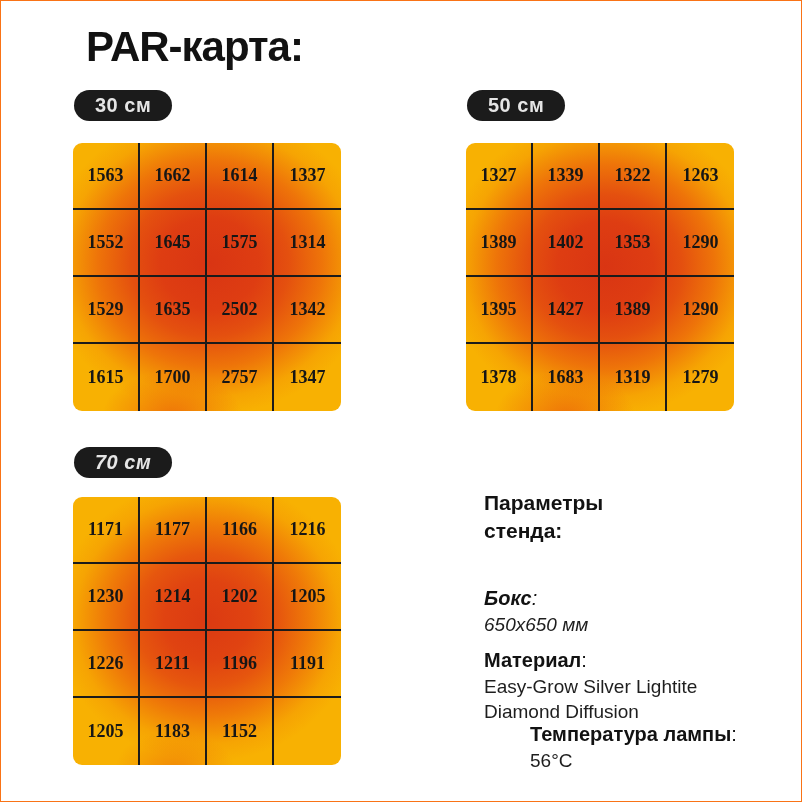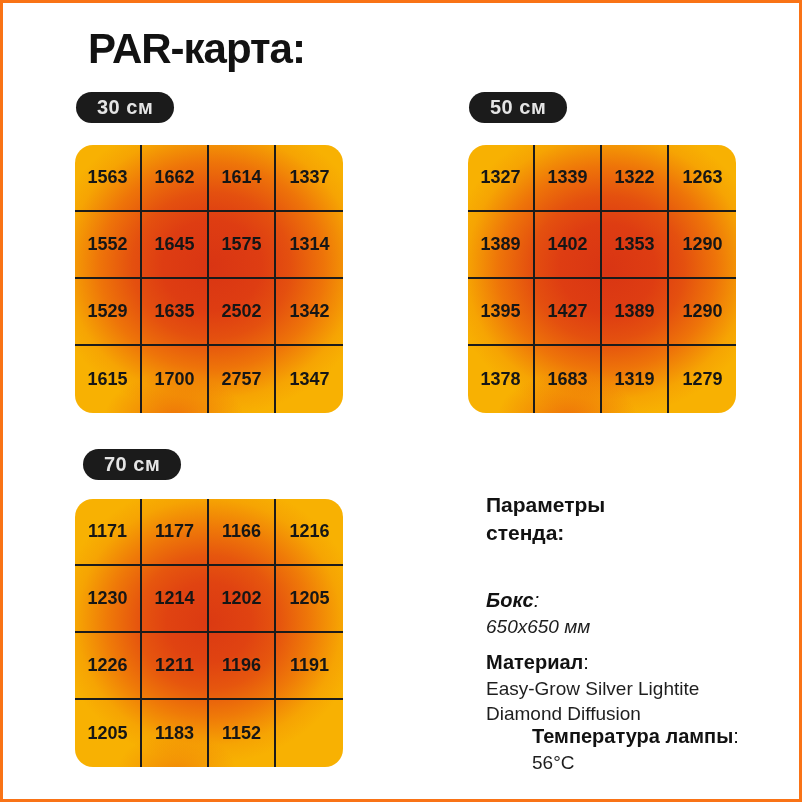--- a/index.html
+++ b/index.html
@@ -1,36 +1,37 @@
 <!DOCTYPE html>
 <html><head>
 <meta charset="utf-8">
 <style>
   html,body{margin:0;padding:0;background:#fff;}
   .page{
     position:relative;width:802px;height:802px;background:#ffffff;
     font-family:"Liberation Sans", sans-serif;color:#141414;
-    border:3px solid #f97316;box-sizing:border-box;overflow:hidden;
+    border:1px solid #f97316;box-sizing:border-box;overflow:hidden;
   }
   .title{
     position:absolute;left:85px;top:22px;
     font-size:42px;font-weight:bold;letter-spacing:-1px;color:#121212;
   }
   .badge{
     position:absolute;background:#1b1b1b;color:#e5e5e5;
     font-size:20px;font-weight:bold;letter-spacing:.5px;
     padding:5px 21px 6px 21px;border-radius:18px;line-height:20px;
   }
   #badge-30{left:73px;top:89px;}
   #badge-50{left:466px;top:89px;}
-  #badge-70{left:80px;top:446px;}
+  #badge-70{left:73px;top:446px;font-style:italic;}
   .grid{
-    position:absolute;width:268px;height:268px;border-radius:18px;overflow:hidden;
+    position:absolute;width:268px;height:268px;border-radius:9px;overflow:hidden;
     display:grid;grid-template-columns:repeat(4,1fr);grid-template-rows:repeat(4,1fr);
     background-color:#F8B102;
+    font-family:Liberation Serif, serif;
   }
   #grid-30{
     left:72px;top:142px;
     background-image:
       radial-gradient(ellipse 70px 45px at 37% 102%, rgba(236,100,10,.80), rgba(236,100,10,0) 100%),
       radial-gradient(ellipse 165px 152px at 51% 45%, #D93513 0%, #DE3D12 30%, #E4500F 48%, #EE7409 68%, #F6A403 88%, rgba(248,177,2,0) 100%);
   }
   #grid-50{
     left:465px;top:142px;
     background-image:

